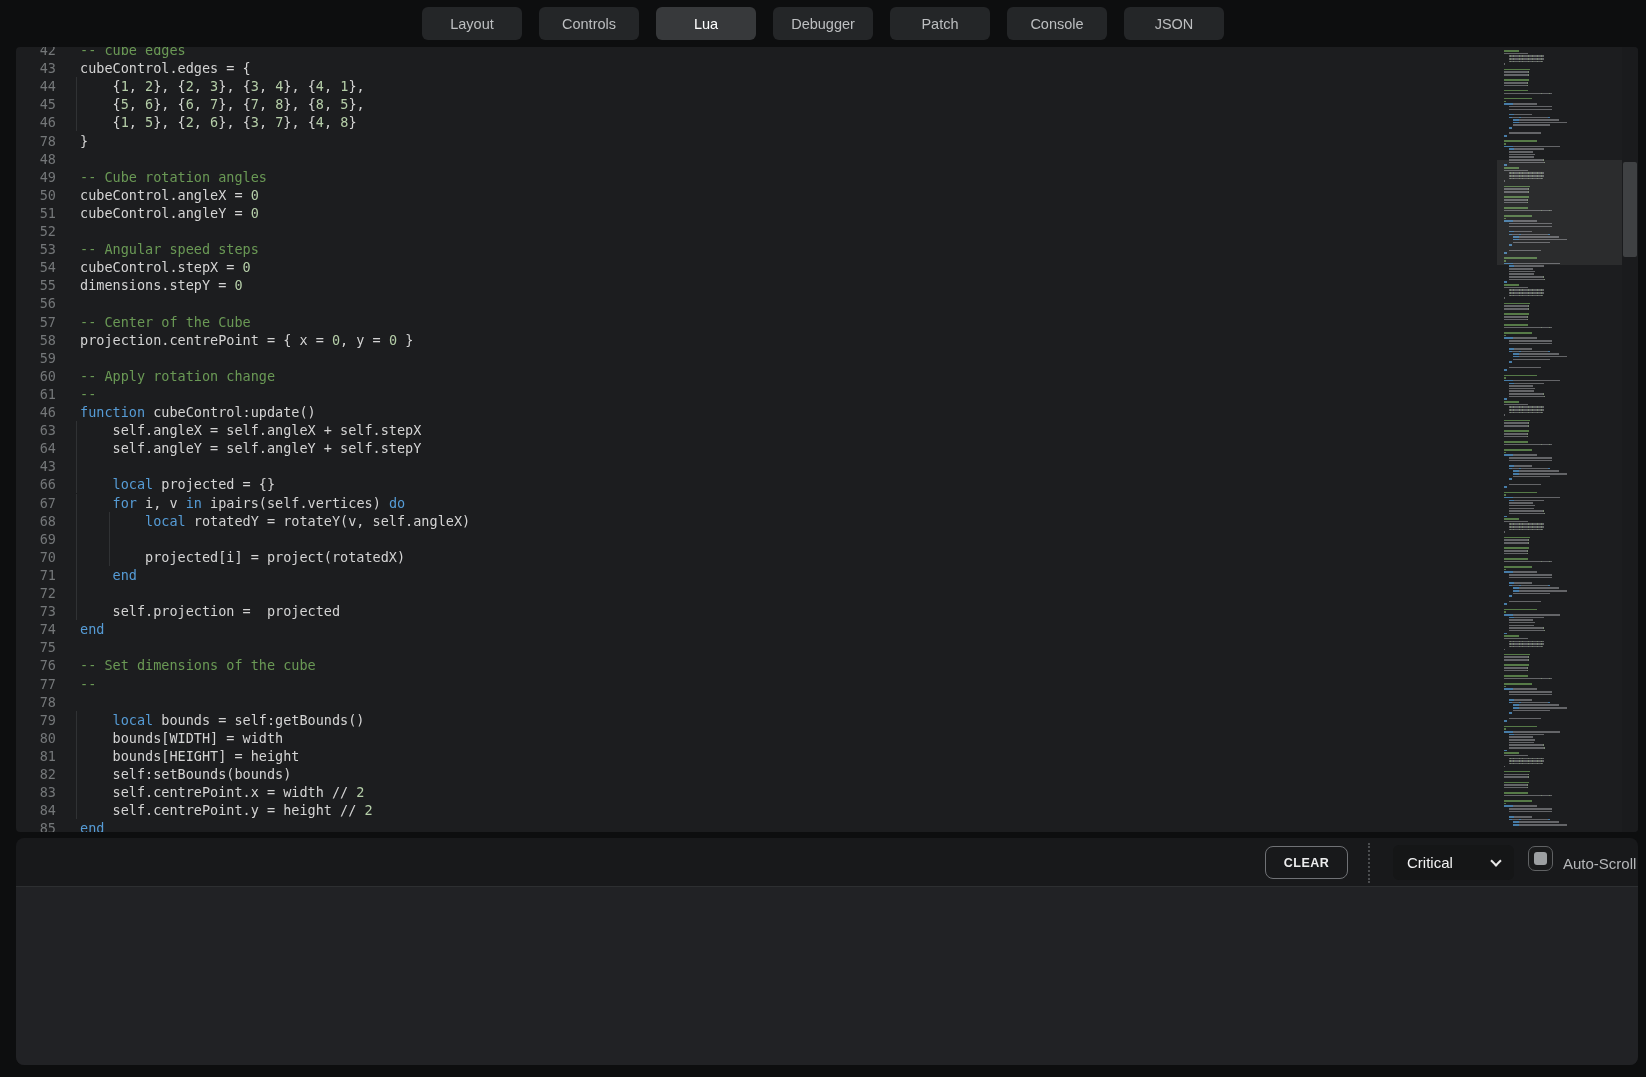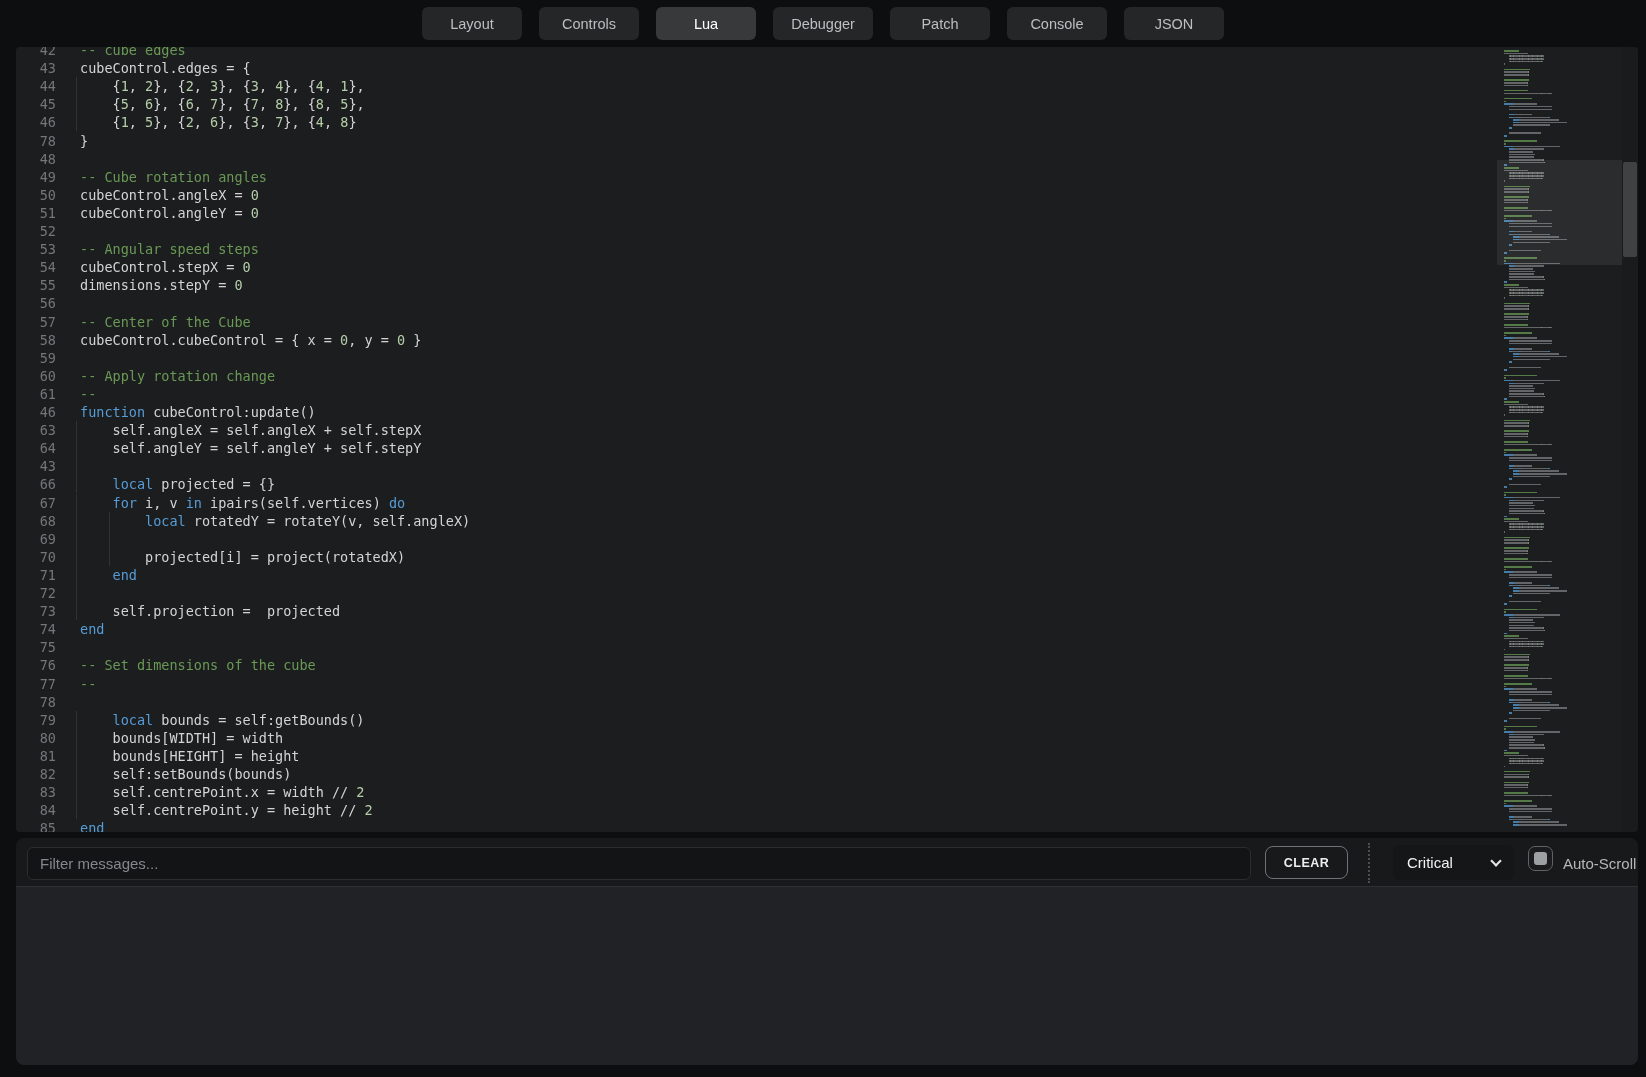--- a/index.html
+++ b/index.html
@@ -90,21 +90,21 @@
         <div class="code-row" style="top: 102.6px;"><span class="gut">48</span><span class="code-text"></span></div>
         <div class="code-row" style="top: 120.7px;"><span class="gut">49</span><span class="code-text"><span class="t-c">-- Cube rotation angles</span></span></div>
         <div class="code-row" style="top: 138.8px;"><span class="gut">50</span><span class="code-text"><span class="t-d">cubeControl.angleX = </span><span class="t-n">0</span></span></div>
         <div class="code-row" style="top: 156.9px;"><span class="gut">51</span><span class="code-text"><span class="t-d">cubeControl.angleY = </span><span class="t-n">0</span></span></div>
         <div class="code-row" style="top: 175px;"><span class="gut">52</span><span class="code-text"></span></div>
         <div class="code-row" style="top: 193.1px;"><span class="gut">53</span><span class="code-text"><span class="t-c">-- Angular speed steps</span></span></div>
         <div class="code-row" style="top: 211.2px;"><span class="gut">54</span><span class="code-text"><span class="t-d">cubeControl.stepX = </span><span class="t-n">0</span></span></div>
         <div class="code-row" style="top: 229.3px;"><span class="gut">55</span><span class="code-text"><span class="t-d">dimensions.stepY = </span><span class="t-n">0</span></span></div>
         <div class="code-row" style="top: 247.4px;"><span class="gut">56</span><span class="code-text"></span></div>
         <div class="code-row" style="top: 265.5px;"><span class="gut">57</span><span class="code-text"><span class="t-c">-- Center of the Cube</span></span></div>
-        <div class="code-row" style="top: 283.6px;"><span class="gut">58</span><span class="code-text"><span class="t-d">cubeControl.cubeControl = { x = </span><span class="t-n">0</span><span class="t-d">, y = </span><span class="t-n">0</span><span class="t-d"> }</span></span></div>
+        <div class="code-row" style="top: 283.6px;"><span class="gut">58</span><span class="code-text"><span class="t-d">projection.centrePoint = { x = </span><span class="t-n">0</span><span class="t-d">, y = </span><span class="t-n">0</span><span class="t-d"> }</span></span></div>
         <div class="code-row" style="top: 301.7px;"><span class="gut">59</span><span class="code-text"></span></div>
         <div class="code-row" style="top: 319.8px;"><span class="gut">60</span><span class="code-text"><span class="t-c">-- Apply rotation change</span></span></div>
         <div class="code-row" style="top: 337.9px;"><span class="gut">61</span><span class="code-text"><span class="t-c">--</span></span></div>
         <div class="code-row" style="top: 356px;"><span class="gut">46</span><span class="code-text"><span class="t-k">function</span><span class="t-d"> cubeControl:update()</span></span></div>
         <div class="code-row" style="top: 374.1px;"><span class="gut">63</span><span class="guide" style="left: 60px;"></span><span class="code-text"><span class="t-d">    self.angleX = self.angleX + self.stepX</span></span></div>
         <div class="code-row" style="top: 392.2px;"><span class="gut">64</span><span class="guide" style="left: 60px;"></span><span class="code-text"><span class="t-d">    self.angleY = self.angleY + self.stepY</span></span></div>
         <div class="code-row" style="top: 410.3px;"><span class="gut">43</span><span class="guide" style="left: 60px;"></span><span class="code-text"></span></div>
         <div class="code-row" style="top: 428.4px;"><span class="gut">66</span><span class="guide" style="left: 60px;"></span><span class="code-text"><span class="t-d">    </span><span class="t-k">local</span><span class="t-d"> projected = {}</span></span></div>
         <div class="code-row" style="top: 446.5px;"><span class="gut">67</span><span class="guide" style="left: 60px;"></span><span class="code-text"><span class="t-d">    </span><span class="t-k">for</span><span class="t-d"> i, v </span><span class="t-k">in</span><span class="t-d"> ipairs(self.vertices) </span><span class="t-k">do</span></span></div>
         <div class="code-row" style="top: 464.6px;"><span class="gut">68</span><span class="guide" style="left: 60px;"></span><span class="guide" style="left: 93px;"></span><span class="code-text"><span class="t-d">        </span><span class="t-k">local</span><span class="t-d"> rotatedY = rotateY(v, self.angleX)</span></span></div>
@@ -373,21 +373,20 @@
         <div class="mini-row" style="top: 774.4px; left: 11.2px;"><span class="mini-bar" style="width: 5.75px; background: rgba(86, 156, 214, 0.75);"></span><span class="mini-bar" style="width: 40.25px; background: rgba(200, 203, 206, 0.42);"></span></div>
         <div class="mini-row" style="top: 777.06px; left: 11.2px;"><span class="mini-bar" style="width: 5.75px; background: rgba(86, 156, 214, 0.75);"></span><span class="mini-bar" style="width: 48.3px; background: rgba(200, 203, 206, 0.42);"></span></div>
       </div>
     <div id="minimap-viewport"></div>
     <div id="scroll-track">
       <div id="scroll-thumb"></div>
     </div>
   </div>
 
   <div id="console">
-    <input id="filter-input" type="text" placeholder="Filter messages..." style="">
     <button id="clear-btn">CLEAR</button>
     <div id="v-sep"></div>
     <div id="level-select">
       <span>Critical</span>
       <span class="chev"></span>
     </div>
     <div id="autoscroll-box">
       <div class="inner"></div>
     </div>
     <div id="autoscroll-label">Auto-Scroll</div>

